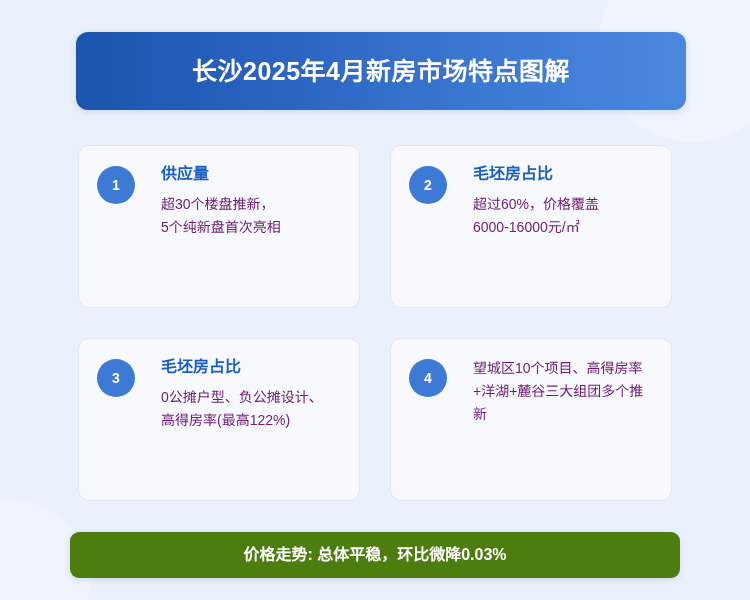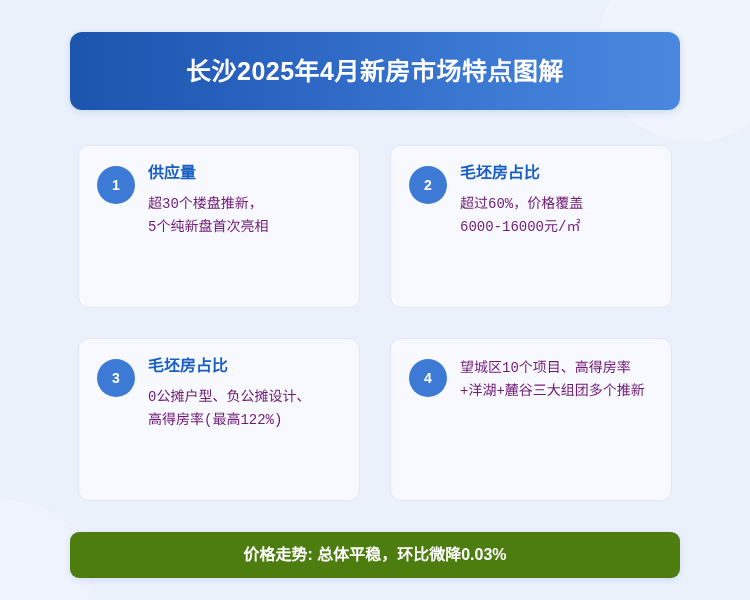--- a/index.html
+++ b/index.html
@@ -42,21 +42,21 @@
     width: 160px;
     height: 160px;
     left: -70px;
     bottom: -60px;
     background: #eef3fd;
   }
 
   
   .header-band {
     position: absolute;
-    left: 70px;
+    left: 76px;
     top: 32px;
     width: 610px;
     height: 78px;
     box-sizing: border-box;
     border-radius: 12px;
     background: linear-gradient(90deg, #1b55ad 0%, #2a63c0 32%, #3b78d2 66%, #4a88e0 100%);
     display: flex;
     align-items: center;
     justify-content: center;
     box-shadow: 0 2px 7px rgba(40, 90, 170, 0.16);
@@ -105,24 +105,23 @@
     font-size: 14px;
     font-weight: bold;
     display: flex;
     align-items: center;
     justify-content: center;
     margin-top: 3px;
     line-height: 1;
   }
 
   .card-body {
-    margin-left: 13px;
+    margin-left: 26px;
     padding-top: 1px;
     min-width: 0;
-    font-family: Liberation Mono, monospace;
   }
 
   .card-title {
     color: #1a5fc4;
     font-size: 16px;
     font-weight: bold;
     line-height: 1.25;
     margin-bottom: 9px;
     white-space: nowrap;
   }

